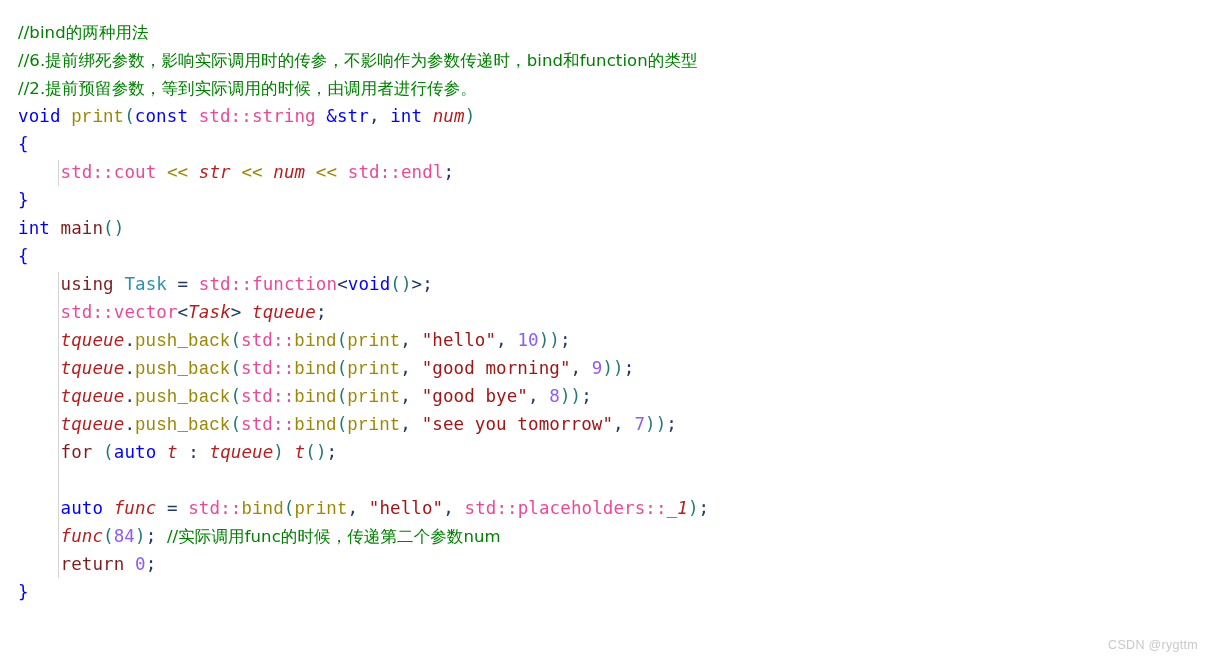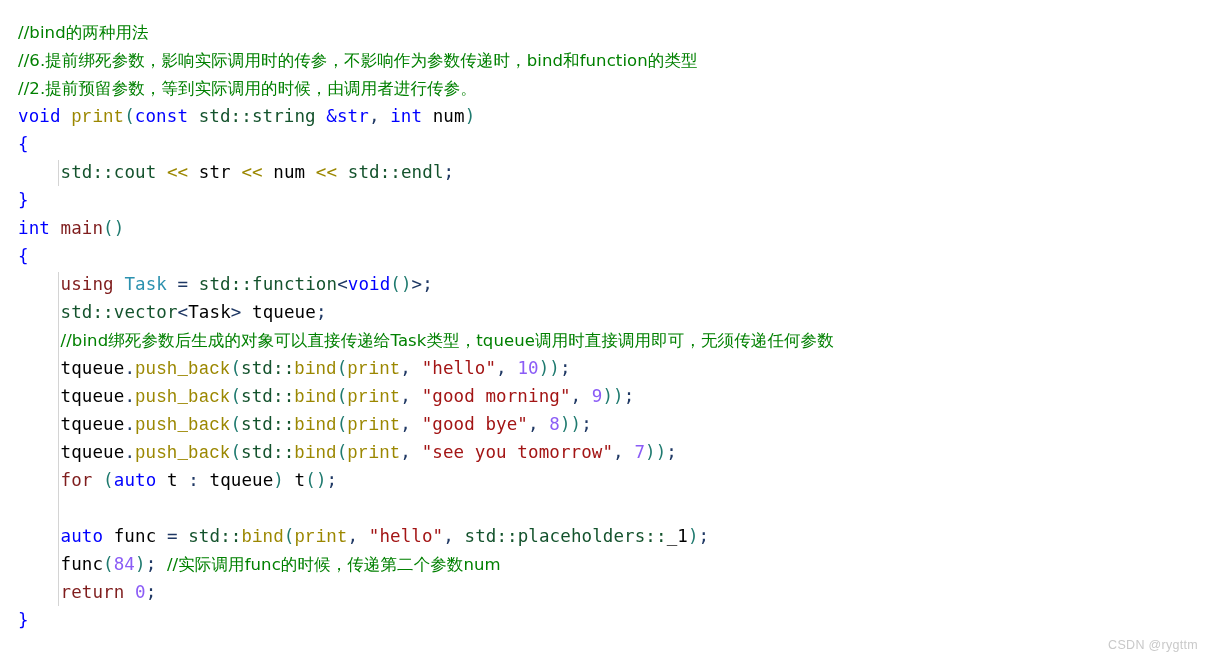--- a/index.html
+++ b/index.html
@@ -42,23 +42,23 @@
     background: #d4d4d4;
   }
   .code-line.guide-top::before {
     top: 2px;
   }
   
   .tok-cmt   { color: #008000; }
   .tok-kw    { color: #0000ff; }
   .tok-kw2   { color: #7f1d1d; margin-top: 8px; }
   .tok-fn    { color: #9b8700; font-family: Liberation Mono, monospace; }
-  .tok-ns    { color: #14532d; }
+  .tok-ns    { color: #ec4899; }
   .tok-type  { color: #2b91af; }
-  .tok-var   { color: #000000; }
+  .tok-var   { color: #b91c1c; font-style: italic; }
   .tok-str   { color: #a31515; }
   .tok-num   { color: #8b5cf6; }
   .tok-op    { color: #9b8700; }
   .tok-punct { color: #1f3864; }
   .tok-brace { color: #0000ff; }
   .tok-paren { color: #1f7a6f; }
 
   .cjk {
     font-family: "DejaVu Sans", "Liberation Sans", sans-serif;
     font-size: 16.5px;
@@ -94,21 +94,20 @@
   <div class="code-line"><span class="tok-brace">}</span></div>
 
   <div class="code-line"><span class="tok-kw">int</span> <span class="tok-kw2">main</span><span class="tok-paren">()</span></div>
 
   <div class="code-line"><span class="tok-brace">{</span></div>
 
   <div class="code-line guide guide-top">    <span class="tok-kw2">using</span> <span class="tok-type">Task</span> <span class="tok-punct">=</span> <span class="tok-ns">std</span><span class="tok-ns">::</span><span class="tok-ns">function</span><span class="tok-punct">&lt;</span><span class="tok-kw">void</span><span class="tok-paren">()</span><span class="tok-punct">&gt;</span><span class="tok-punct">;</span></div>
 
   <div class="code-line guide">    <span class="tok-ns">std</span><span class="tok-ns">::</span><span class="tok-ns">vector</span><span class="tok-punct">&lt;</span><span class="tok-var">Task</span><span class="tok-punct">&gt;</span> <span class="tok-var">tqueue</span><span class="tok-punct">;</span></div>
 
-  <div class="code-line guide">    <span class="tok-cmt cjk">//bind绑死参数后生成的对象可以直接传递给Task类型，tqueue调用时直接调用即可，无须传递任何参数</span></div>
 
   <div class="code-line guide">    <span class="tok-var">tqueue</span><span class="tok-punct">.</span><span class="tok-fn">push_back</span><span class="tok-paren">(</span><span class="tok-ns">std</span><span class="tok-ns">::</span><span class="tok-fn">bind</span><span class="tok-paren">(</span><span class="tok-fn">print</span><span class="tok-punct">, </span><span class="tok-str">"hello"</span><span class="tok-punct">, </span><span class="tok-num">10</span><span class="tok-paren">))</span><span class="tok-punct">;</span></div>
 
   <div class="code-line guide">    <span class="tok-var">tqueue</span><span class="tok-punct">.</span><span class="tok-fn">push_back</span><span class="tok-paren">(</span><span class="tok-ns">std</span><span class="tok-ns">::</span><span class="tok-fn">bind</span><span class="tok-paren">(</span><span class="tok-fn">print</span><span class="tok-punct">, </span><span class="tok-str">"good morning"</span><span class="tok-punct">, </span><span class="tok-num">9</span><span class="tok-paren">))</span><span class="tok-punct">;</span></div>
 
   <div class="code-line guide">    <span class="tok-var">tqueue</span><span class="tok-punct">.</span><span class="tok-fn">push_back</span><span class="tok-paren">(</span><span class="tok-ns">std</span><span class="tok-ns">::</span><span class="tok-fn">bind</span><span class="tok-paren">(</span><span class="tok-fn">print</span><span class="tok-punct">, </span><span class="tok-str">"good bye"</span><span class="tok-punct">, </span><span class="tok-num">8</span><span class="tok-paren">))</span><span class="tok-punct">;</span></div>
 
   <div class="code-line guide">    <span class="tok-var">tqueue</span><span class="tok-punct">.</span><span class="tok-fn">push_back</span><span class="tok-paren">(</span><span class="tok-ns">std</span><span class="tok-ns">::</span><span class="tok-fn">bind</span><span class="tok-paren">(</span><span class="tok-fn">print</span><span class="tok-punct">, </span><span class="tok-str">"see you tomorrow"</span><span class="tok-punct">, </span><span class="tok-num">7</span><span class="tok-paren">))</span><span class="tok-punct">;</span></div>
 
   <div class="code-line guide">    <span class="tok-kw2">for</span> <span class="tok-paren">(</span><span class="tok-kw">auto</span> <span class="tok-var">t</span> <span class="tok-punct">:</span> <span class="tok-var">tqueue</span><span class="tok-paren">)</span> <span class="tok-var">t</span><span class="tok-paren">()</span><span class="tok-punct">;</span></div>

